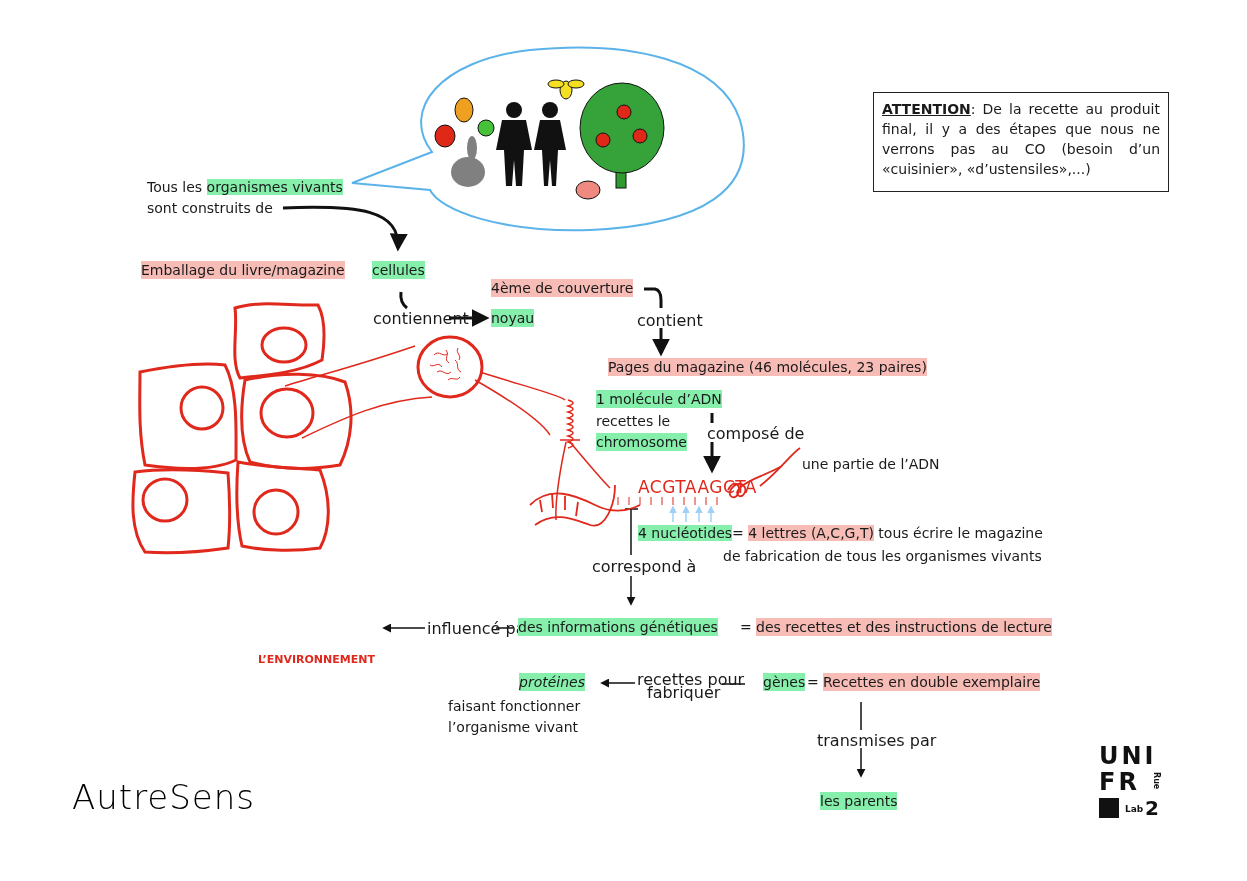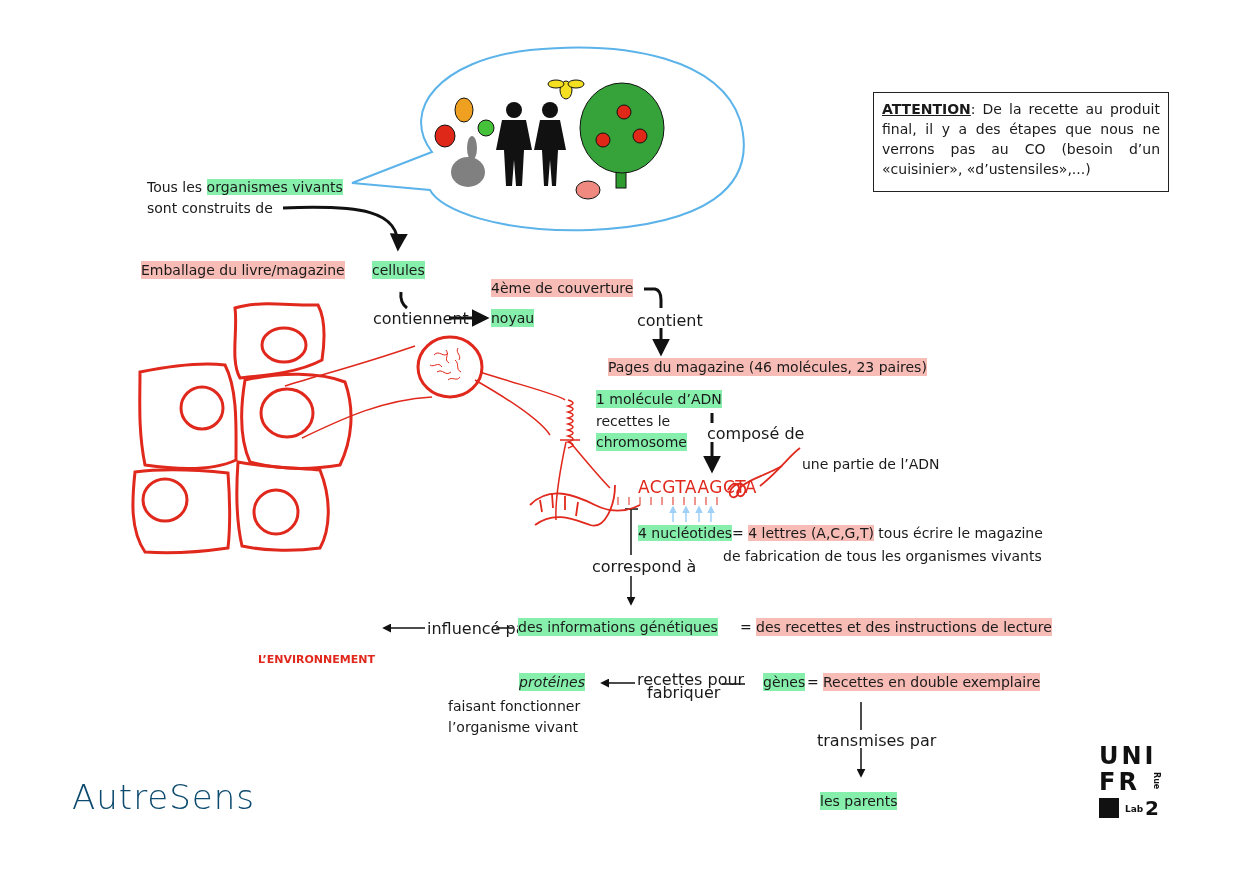--- a/index.html
+++ b/index.html
@@ -10,21 +10,21 @@
   .s { font-size:16px; line-height:13px; }
   .hl-b { background:#86efac; }
   .hl-r { background:#f7bcb6; }
   svg.layer { position:absolute; left:0; top:0; }
   .attn-box { position:absolute; left:873px; top:92px; width:296px; height:100px;
               border:1.5px solid #222; box-sizing:border-box; padding:6px 8px;
               font-size:14px; line-height:20px; text-align:justify; white-space:normal; }
   .attn-box b { text-decoration:underline; font-weight:bold; }
   .env { color:#e0281c; font-weight:bold; font-size:11px; }
   .dna-seq { color:#e0281c; font-size:17px; letter-spacing:0.5px; }
-  .logo-left { font-family:"DejaVu Sans", sans-serif; font-weight:200; color:#0c4a6e;
+  .logo-left { font-family:"DejaVu Sans", sans-serif; font-weight:200; color:#000000;
                font-size:34px; letter-spacing:1px; }
   .unifr { font-family:"DejaVu Sans", sans-serif; font-weight:900; color:#111; }
 </style>
 </head>
 <body>
 
 <svg class="layer" width="1247" height="881">
   <defs>
     <marker id="ah" viewBox="0 0 10 10" refX="8" refY="5" markerWidth="6" markerHeight="6" orient="auto">
       <path d="M0,0 L10,5 L0,10 z" fill="#111"></path>

